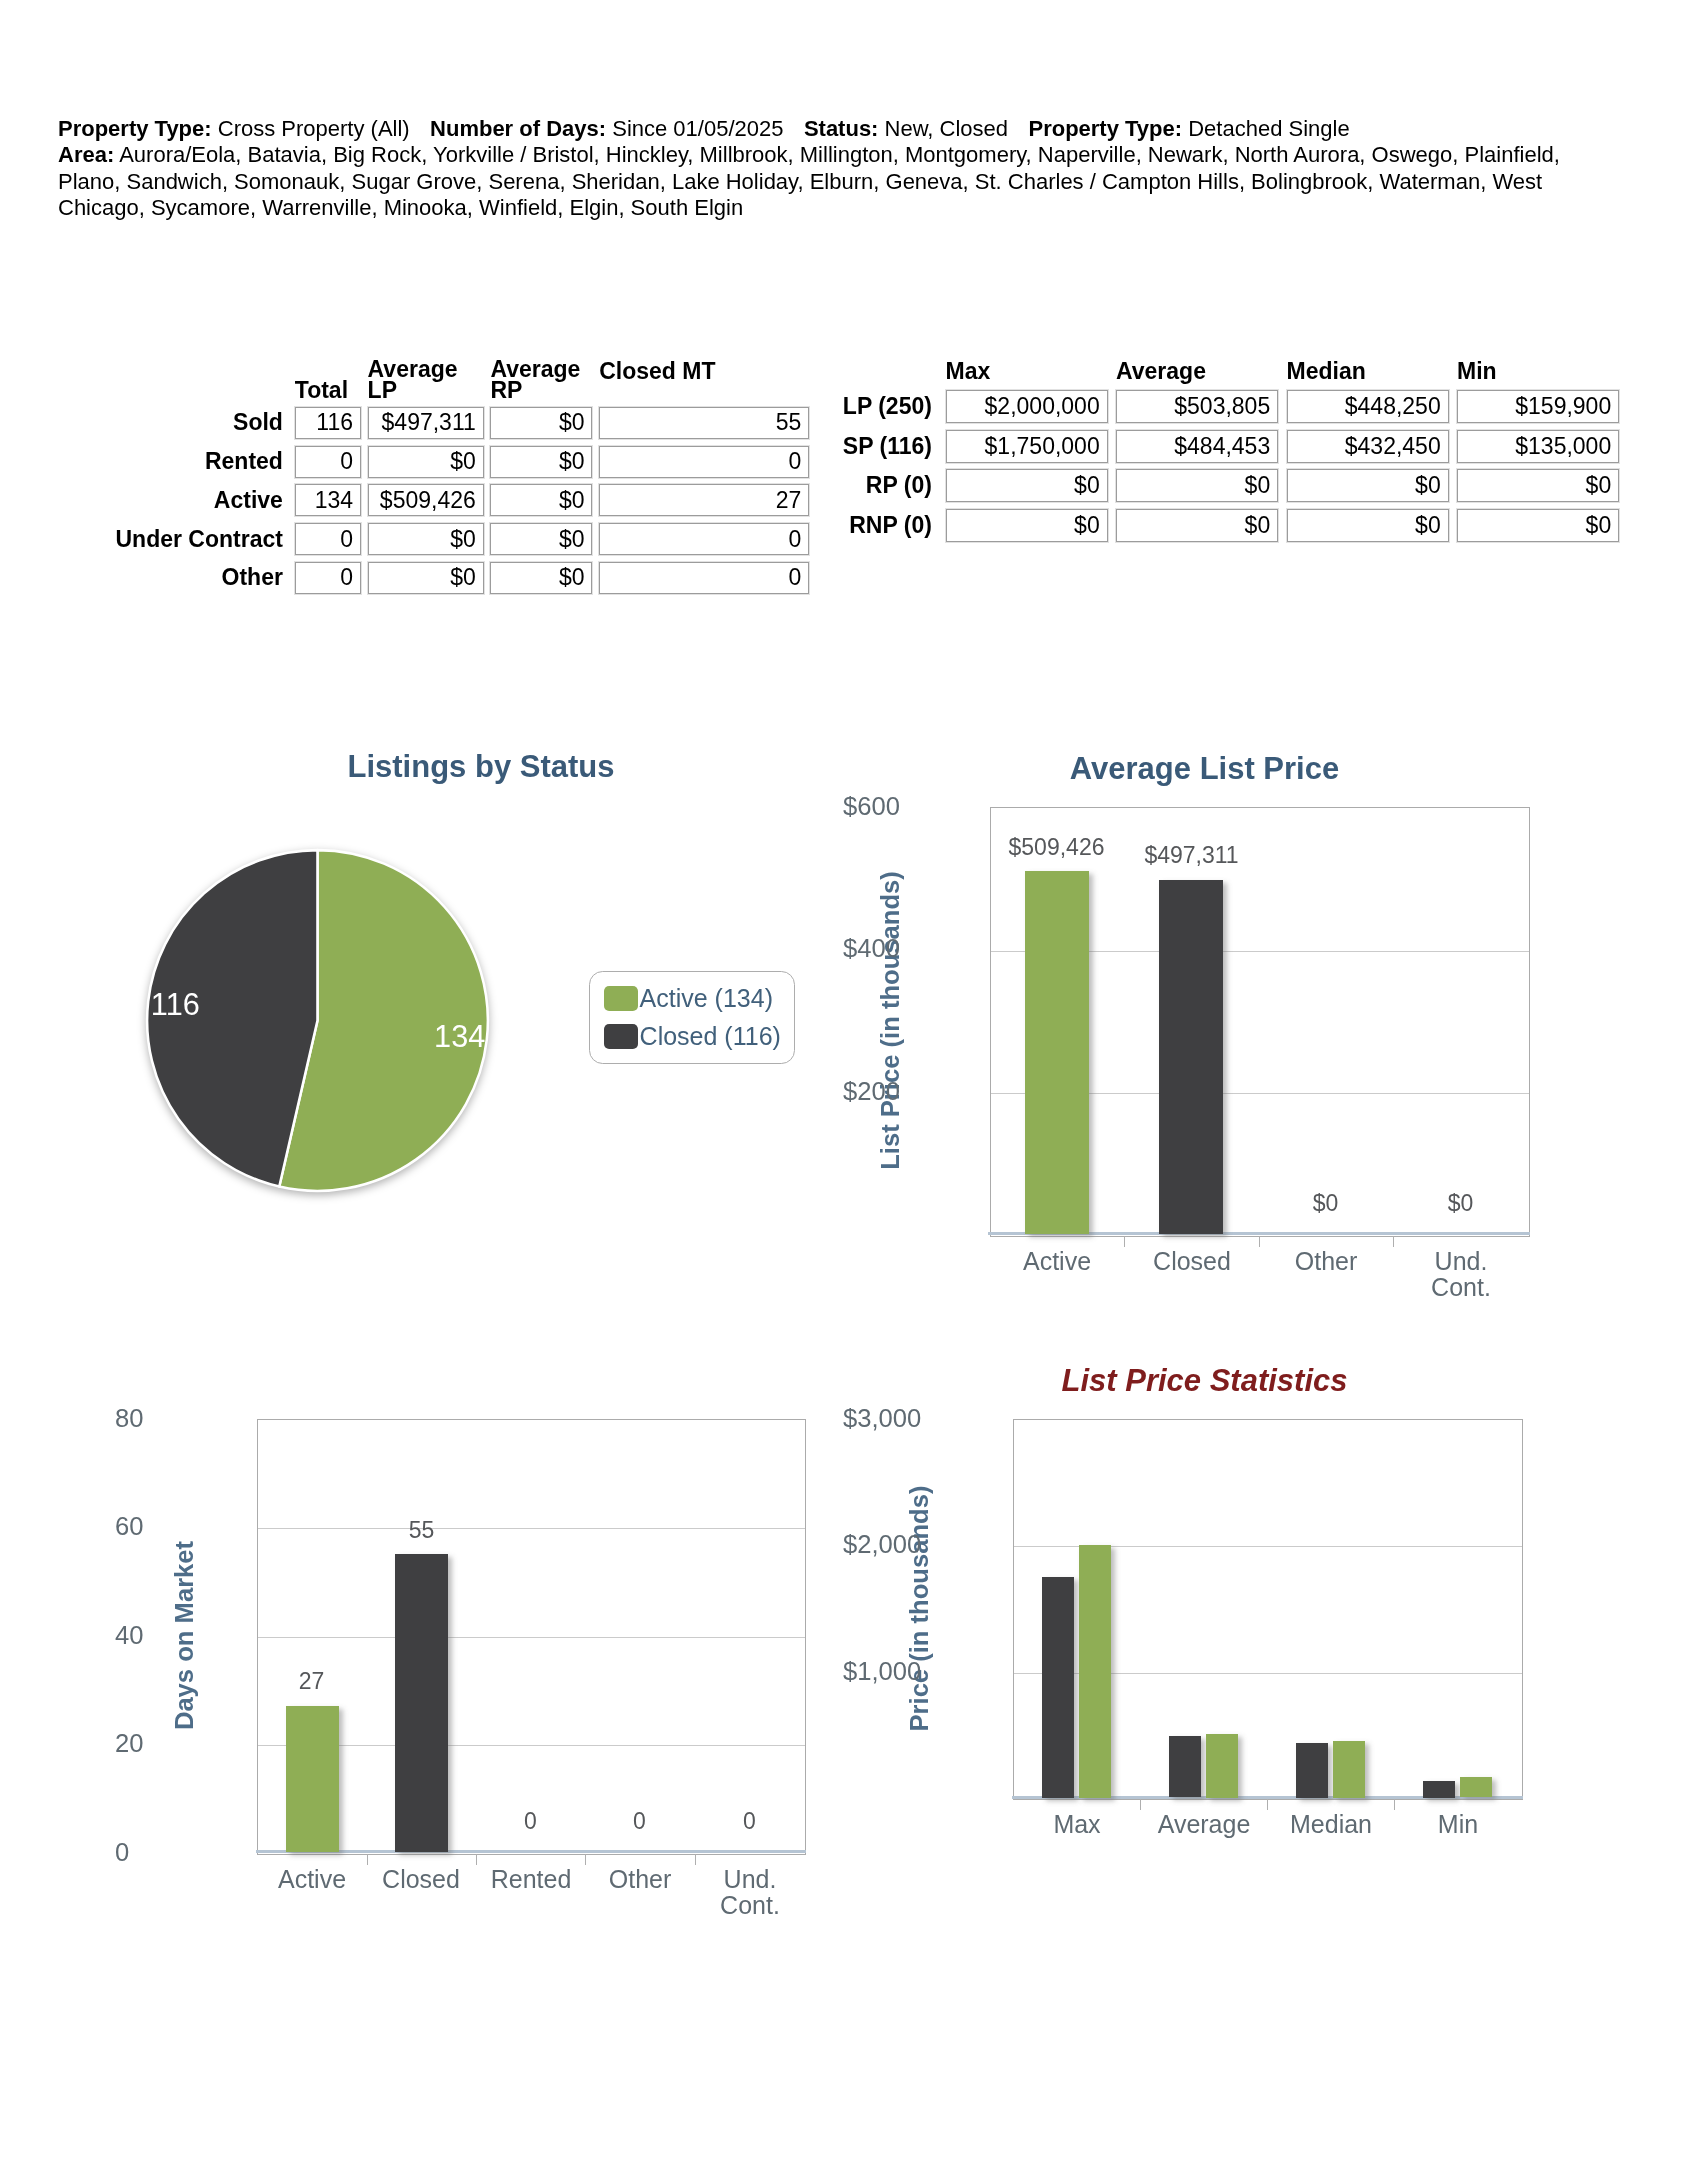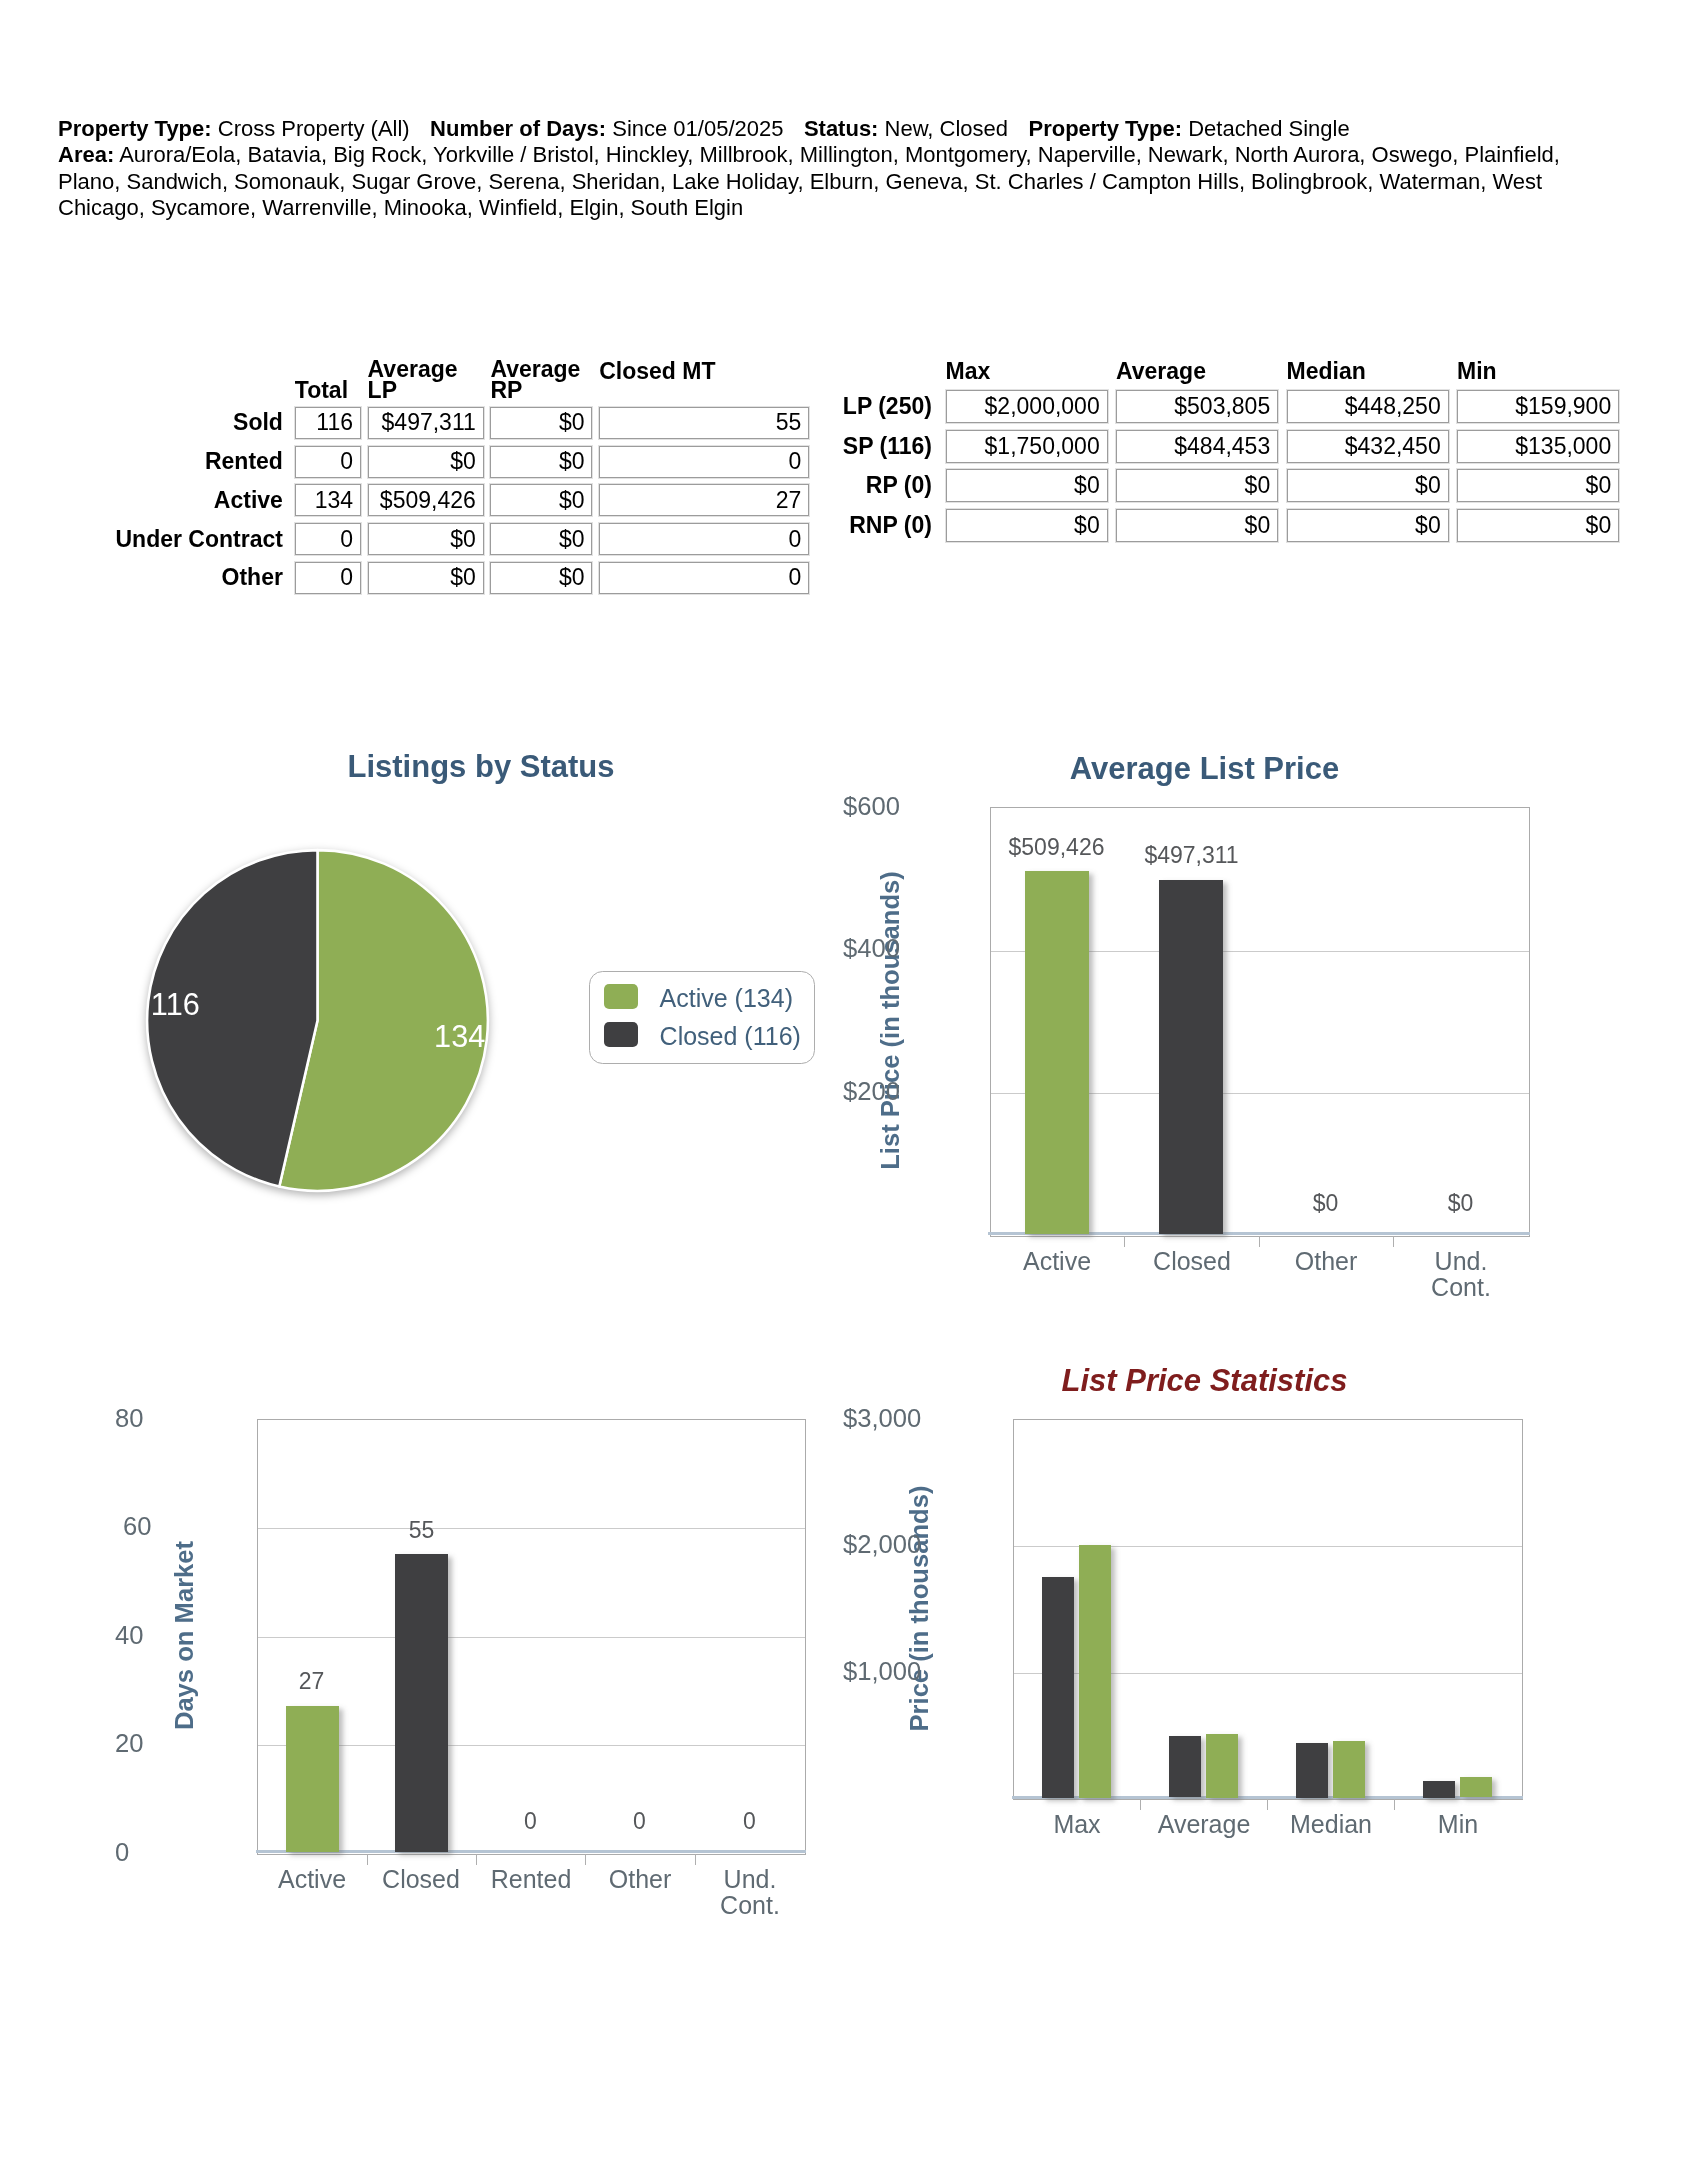--- a/index.html
+++ b/index.html
@@ -32,21 +32,21 @@
   .baseline{position:absolute;height:3.4px;}
   .bar{position:absolute;box-shadow:4.3px 2.6px 5.1px rgba(110,110,110,0.45);}
   .ytick{position:absolute;font-size:25.6px;height:27px;line-height:27px;}
   .cat{position:absolute;width:128px;text-align:center;font-size:25px;line-height:26.4px;white-space:pre-line;}
   .vlabel{position:absolute;width:153px;text-align:center;font-size:23px;height:27px;line-height:27px;}
   .btick{position:absolute;width:0.9px;height:11px;background:#AFAFAF;}
   .axis-title{position:absolute;width:443px;height:31px;line-height:31px;text-align:center;
               transform:rotate(-90deg);font-size:25.6px;font-weight:bold;}
   .legend-box{position:absolute;background:#fff;border:1.7px solid #ADADAD;border-radius:13.6px;}
   .legend-col{display:flex;flex-direction:column;gap:8.5px;padding:12px 13.6px;}
-  .legend-row-item{display:flex;gap:22px;}
+  .legend-row-item{display:flex;align-items:center;gap:2px;}
   .legend-h{display:flex;align-items:center;gap:25.6px;padding:0 19px;height:49px;}
   .swatch{border-radius:5.1px;flex:0 0 auto;}
   .legend-text{font-size:25px;white-space:nowrap;}
   text.pie-label{font-size:36px;fill:#fff;font-family:"Liberation Sans",sans-serif;}
 </style>
 </head>
 <body>
 
 <div id="page">
 
@@ -181,21 +181,21 @@
     </div>
 
   <div class="chart" id="chart-adom" style="left:115px;top:1353px;width:716px;height:596px;">
     <div class="axis-title" id="yt-adom" style="color: rgb(78, 109, 137); left: -152px; top: 267px;">Days on Market</div>
   <div class="plot" style="left: 142px; top: 66px; width: 547px; height: 434px;">
         <div class="grid" style="top: 108px;"></div>
         <div class="grid" style="top: 217px;"></div>
         <div class="grid" style="top: 325px;"></div>
       </div>
       <div class="ytick" style="left: 0px; width: 127px; top: 52px; color: rgb(95, 106, 114);">80</div>
-      <div class="ytick" style="left: 8px; width: 127px; top: 160px; color: rgb(95, 106, 114);">60</div>
+      <div class="ytick" style="left: 0px; width: 127px; top: 160px; color: rgb(95, 106, 114);">60</div>
       <div class="ytick" style="left: 0px; width: 127px; top: 269px; color: rgb(95, 106, 114);">40</div>
       <div class="ytick" style="left: 0px; width: 127px; top: 377px; color: rgb(95, 106, 114);">20</div>
       <div class="ytick" style="left: 0px; width: 127px; top: 486px; color: rgb(95, 106, 114);">0</div>
       <div class="baseline" style="left: 141px; top: 497px; width: 550px; background: rgb(181, 196, 211);"></div>
       <div class="btick" style="left: 252px; top: 501px;"></div>
       <div class="btick" style="left: 361px; top: 501px;"></div>
       <div class="btick" style="left: 470px; top: 501px;"></div>
       <div class="btick" style="left: 580px; top: 501px;"></div>
       <div class="bar" style="left: 171px; top: 353px; width: 53px; height: 146px; background: rgb(143, 174, 85);"></div>
       <div class="vlabel" style="left: 120px; top: 315px; color: rgb(85, 87, 90);">27</div>

